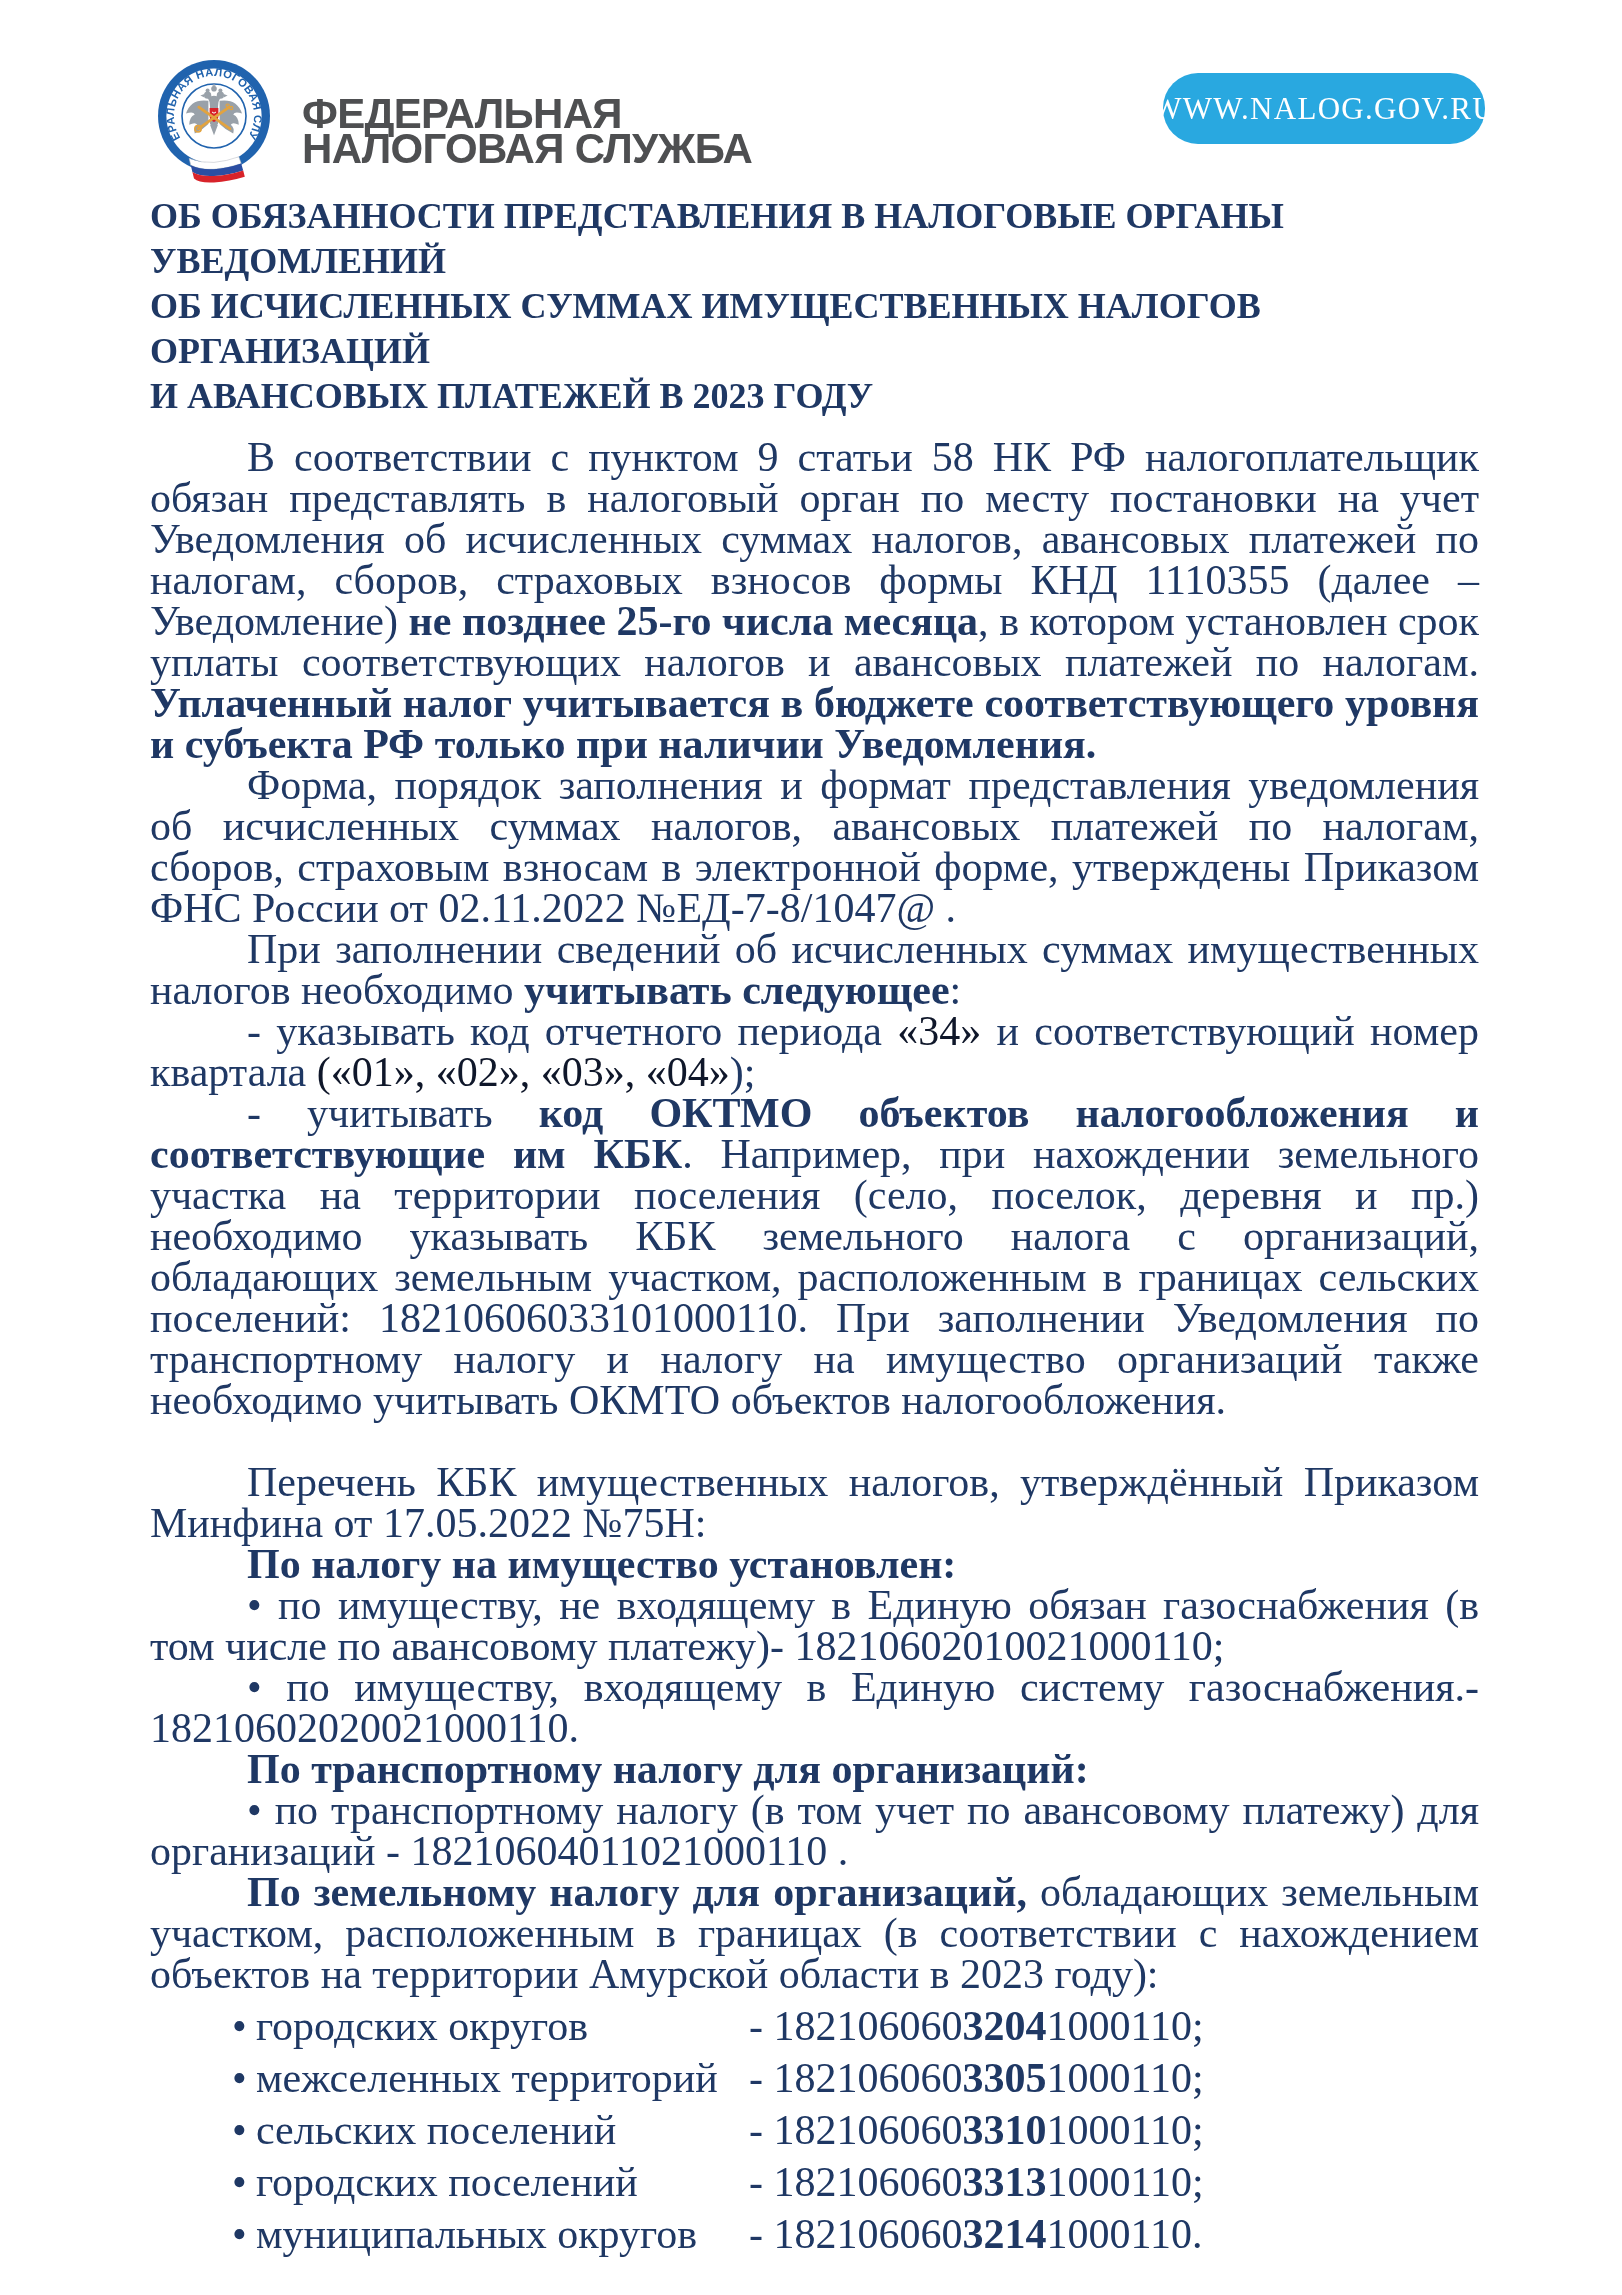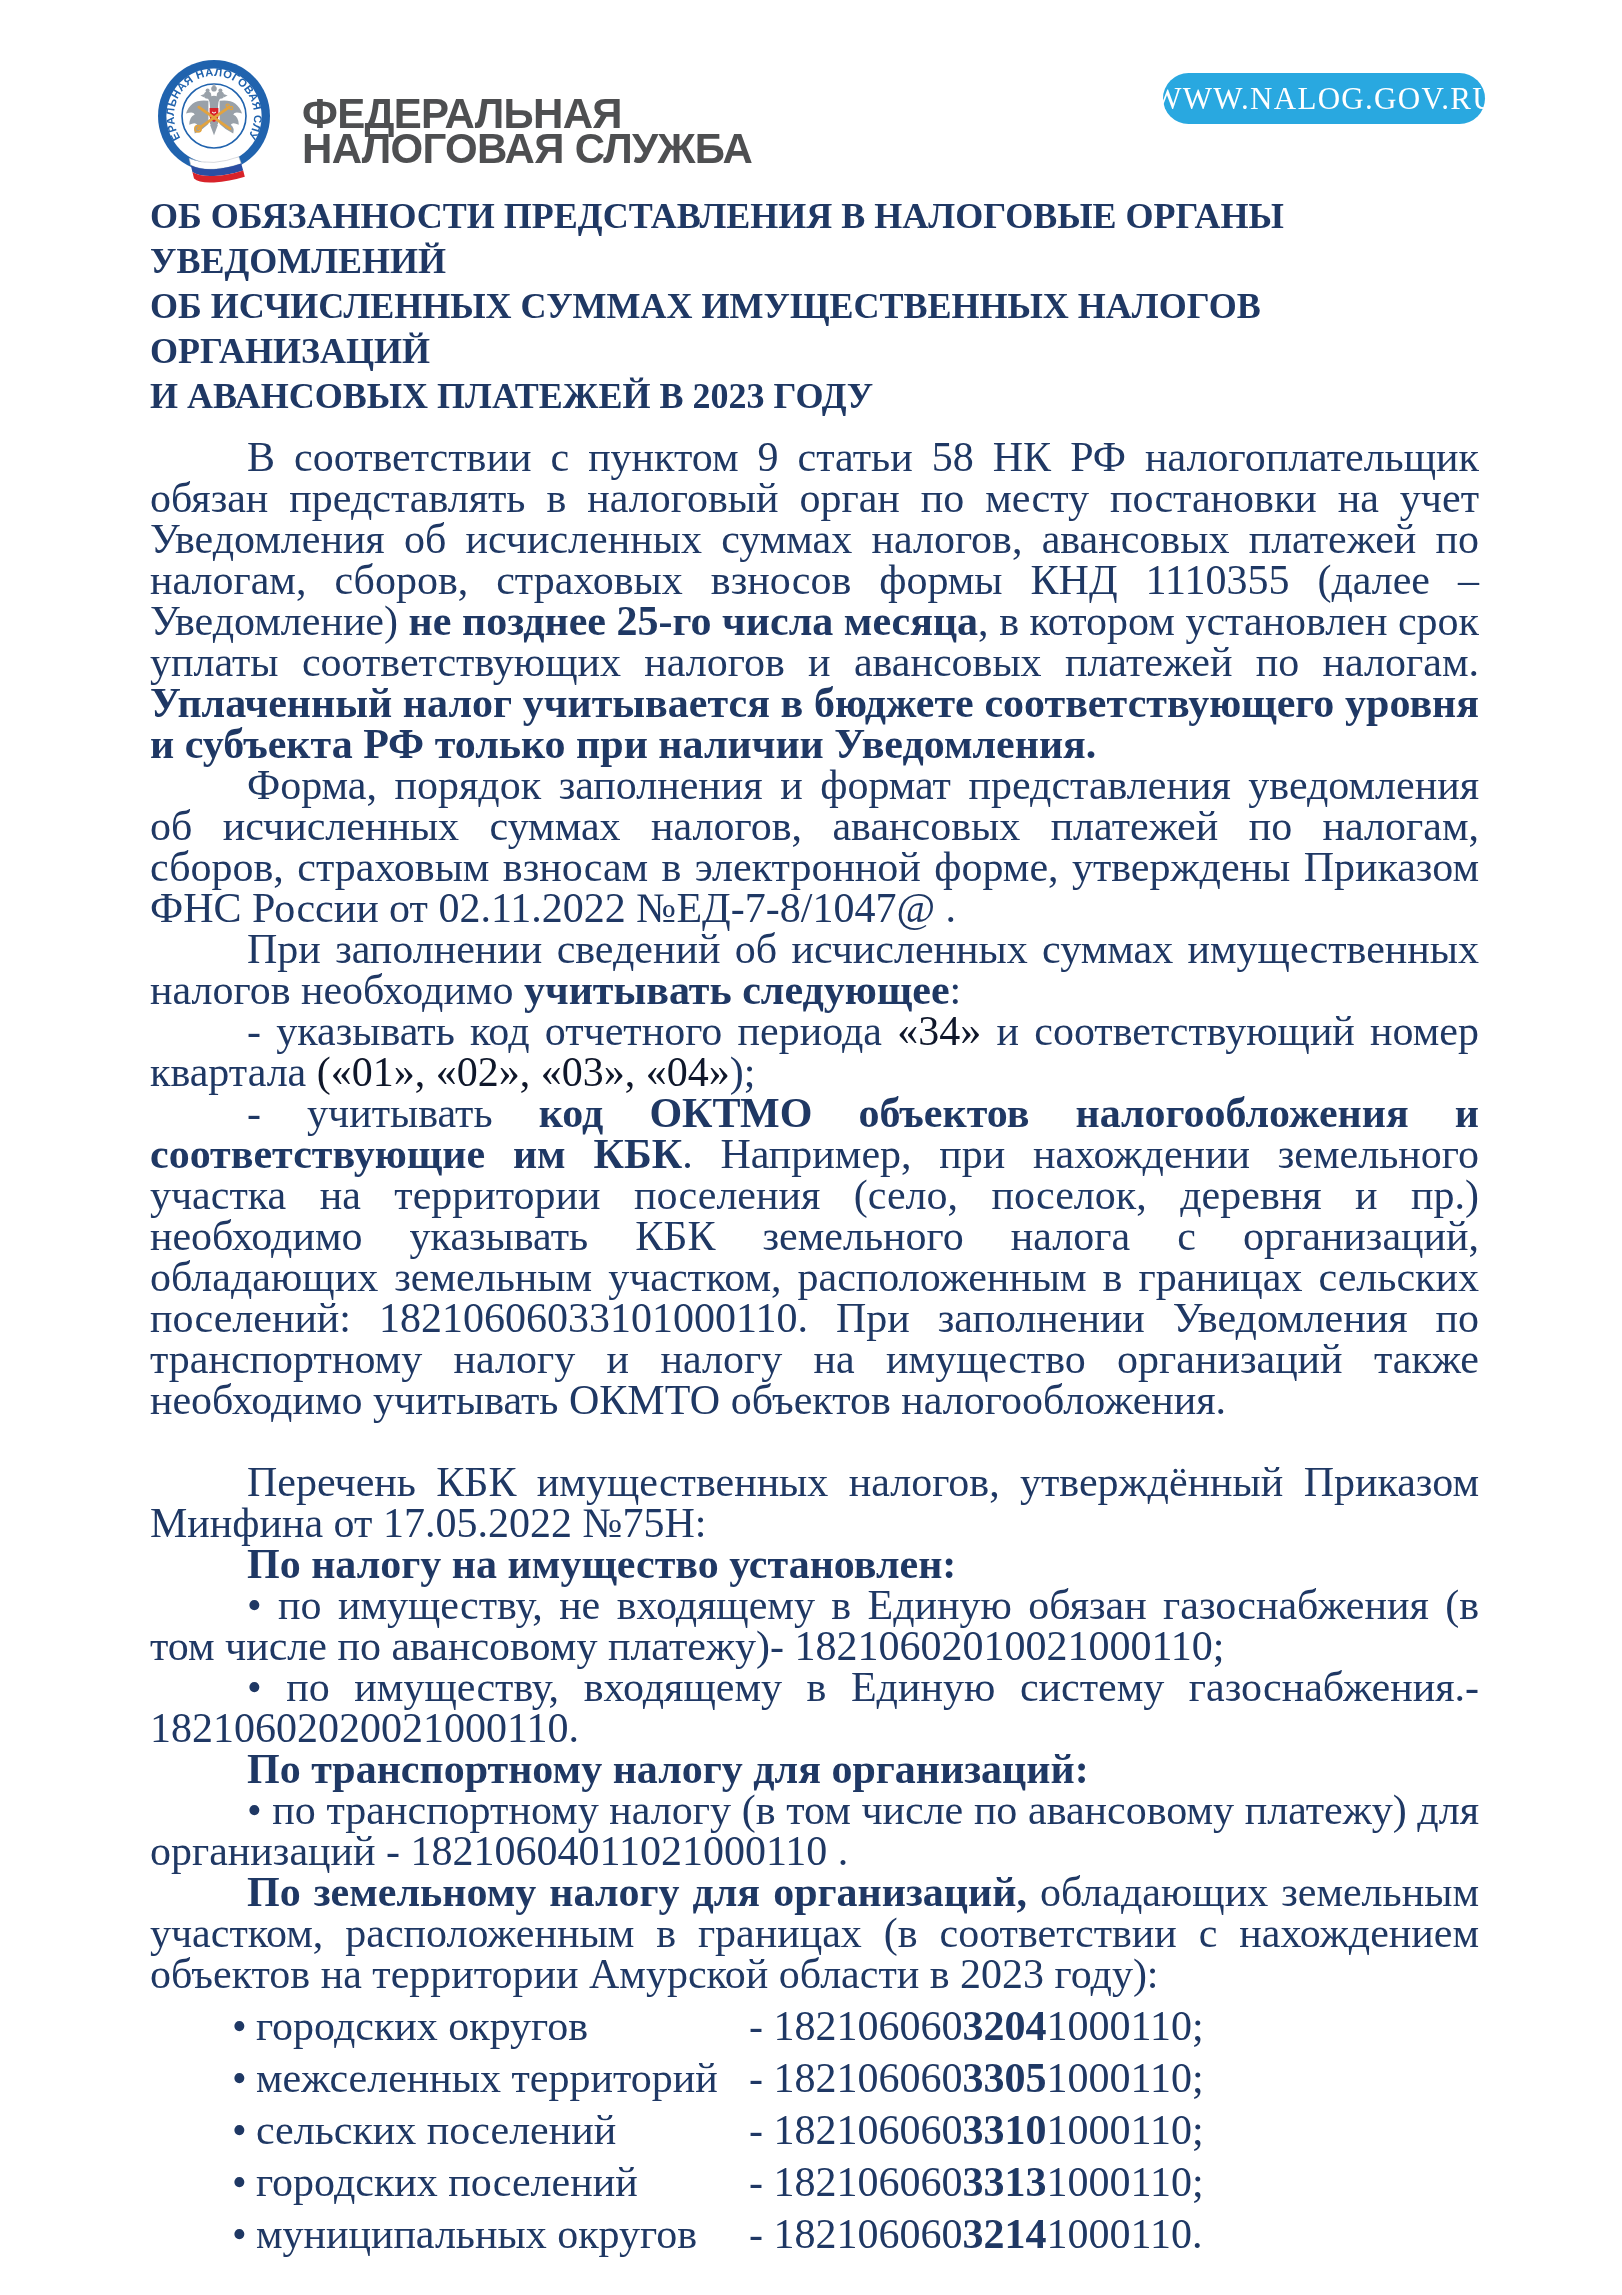--- a/index.html
+++ b/index.html
@@ -14,21 +14,21 @@
   }
   
   .logo{position:absolute;left:154px;top:60px;width:120px;height:128px;}
   .wordmark{
     position:absolute;left:302px;top:96px;
     font-family:"Liberation Sans","DejaVu Sans",sans-serif;
     font-weight:bold;font-size:42px;line-height:35px;
     color:#4E4F51;letter-spacing:-0.7px;
   }
   .banner{
-    position:absolute;left:1163px;top:73px;width:322px;height:51px;
+    position:absolute;left:1163px;top:73px;width:322px;height:71px;
     background:#29A8E0;border-radius:35px;
     display:flex;align-items:center;justify-content:center;
   }
   .banner span{
     color:#ffffff;font-size:31px;letter-spacing:1.3px;
     font-family:"Liberation Serif","DejaVu Serif",serif;
   }
   
   .content{position:absolute;left:150px;top:194px;width:1329px;}
   .title{
@@ -125,21 +125,21 @@
       <p class="para"><span>В соответствии с пунктом 9 статьи 58 НК РФ налогоплательщик обязан представлять в налоговый орган по месту постановки на учет Уведомления об исчисленных суммах налогов, авансовых платежей по налогам, сборов, страховых взносов формы КНД 1110355 (далее – Уведомление) </span><span class="b">не позднее 25-го числа месяца</span><span>, в котором установлен срок уплаты соответствующих налогов и авансовых платежей по налогам. </span><span class="b">Уплаченный налог учитывается в бюджете соответствующего уровня и субъекта РФ только при наличии Уведомления.</span></p>
       <p class="para"><span>Форма, порядок заполнения и формат представления уведомления об исчисленных суммах налогов, авансовых платежей по налогам, сборов, страховым взносам в электронной форме, утверждены Приказом ФНС России от 02.11.2022 №ЕД-7-8/1047@ .</span></p>
       <p class="para"><span>При заполнении сведений об исчисленных суммах имущественных налогов необходимо </span><span class="b">учитывать следующее</span><span>:</span></p>
       <p class="para"><span>- указывать код отчетного периода </span><span class="b r">«34»</span><span> и соответствующий номер квартала </span><span class="b r">(«01», «02», «03», «04»</span><span>);</span></p>
       <p class="para"><span>- учитывать </span><span class="b">код ОКТМО объектов налогообложения и соответствующие им КБК</span><span>. Например, при нахождении земельного участка на территории поселения (село, поселок, деревня и пр.) необходимо указывать КБК земельного налога с организаций, обладающих земельным участком, расположенным в границах сельских поселений: 18210606033101000110. При заполнении Уведомления по транспортному налогу и налогу на имущество организаций также необходимо учитывать ОКМТО объектов налогообложения.</span></p>
       <p class="para gap-before"><span>Перечень КБК имущественных налогов, утверждённый Приказом Минфина от 17.05.2022 №75Н:</span></p>
       <p class="para"><span class="b">По налогу на имущество установлен:</span></p>
       <p class="para"><span>• по имуществу, не входящему в Единую обязан газоснабжения (в том числе по авансовому платежу)- 18210602010021000110;</span></p>
       <p class="para"><span>• по имуществу, входящему в Единую систему газоснабжения.- 18210602020021000110.</span></p>
       <p class="para"><span class="b">По транспортному налогу для организаций:</span></p>
-      <p class="para"><span>• по транспортному налогу (в том числе по авансовому платежу) для организаций - 18210604011021000110 .</span></p>
+      <p class="para"><span>• по транспортному налогу (в том учет по авансовому платежу) для организаций - 18210604011021000110 .</span></p>
       <p class="para"><span class="b">По земельному налогу для организаций,</span><span> обладающих земельным участком, расположенным в границах (в соответствии с нахождением объектов на территории Амурской области в 2023 году):</span></p>
 
       <div class="kbk">
 
         <div class="kbk-row">
           <span class="kbk-left">
             <span class="kbk-bullet">•</span>
             <span class="kbk-label">городских округов</span>
           </span>
           <span class="kbk-code"><span>- 182106060</span><span class="b">3204</span><span>1000110;</span></span>

